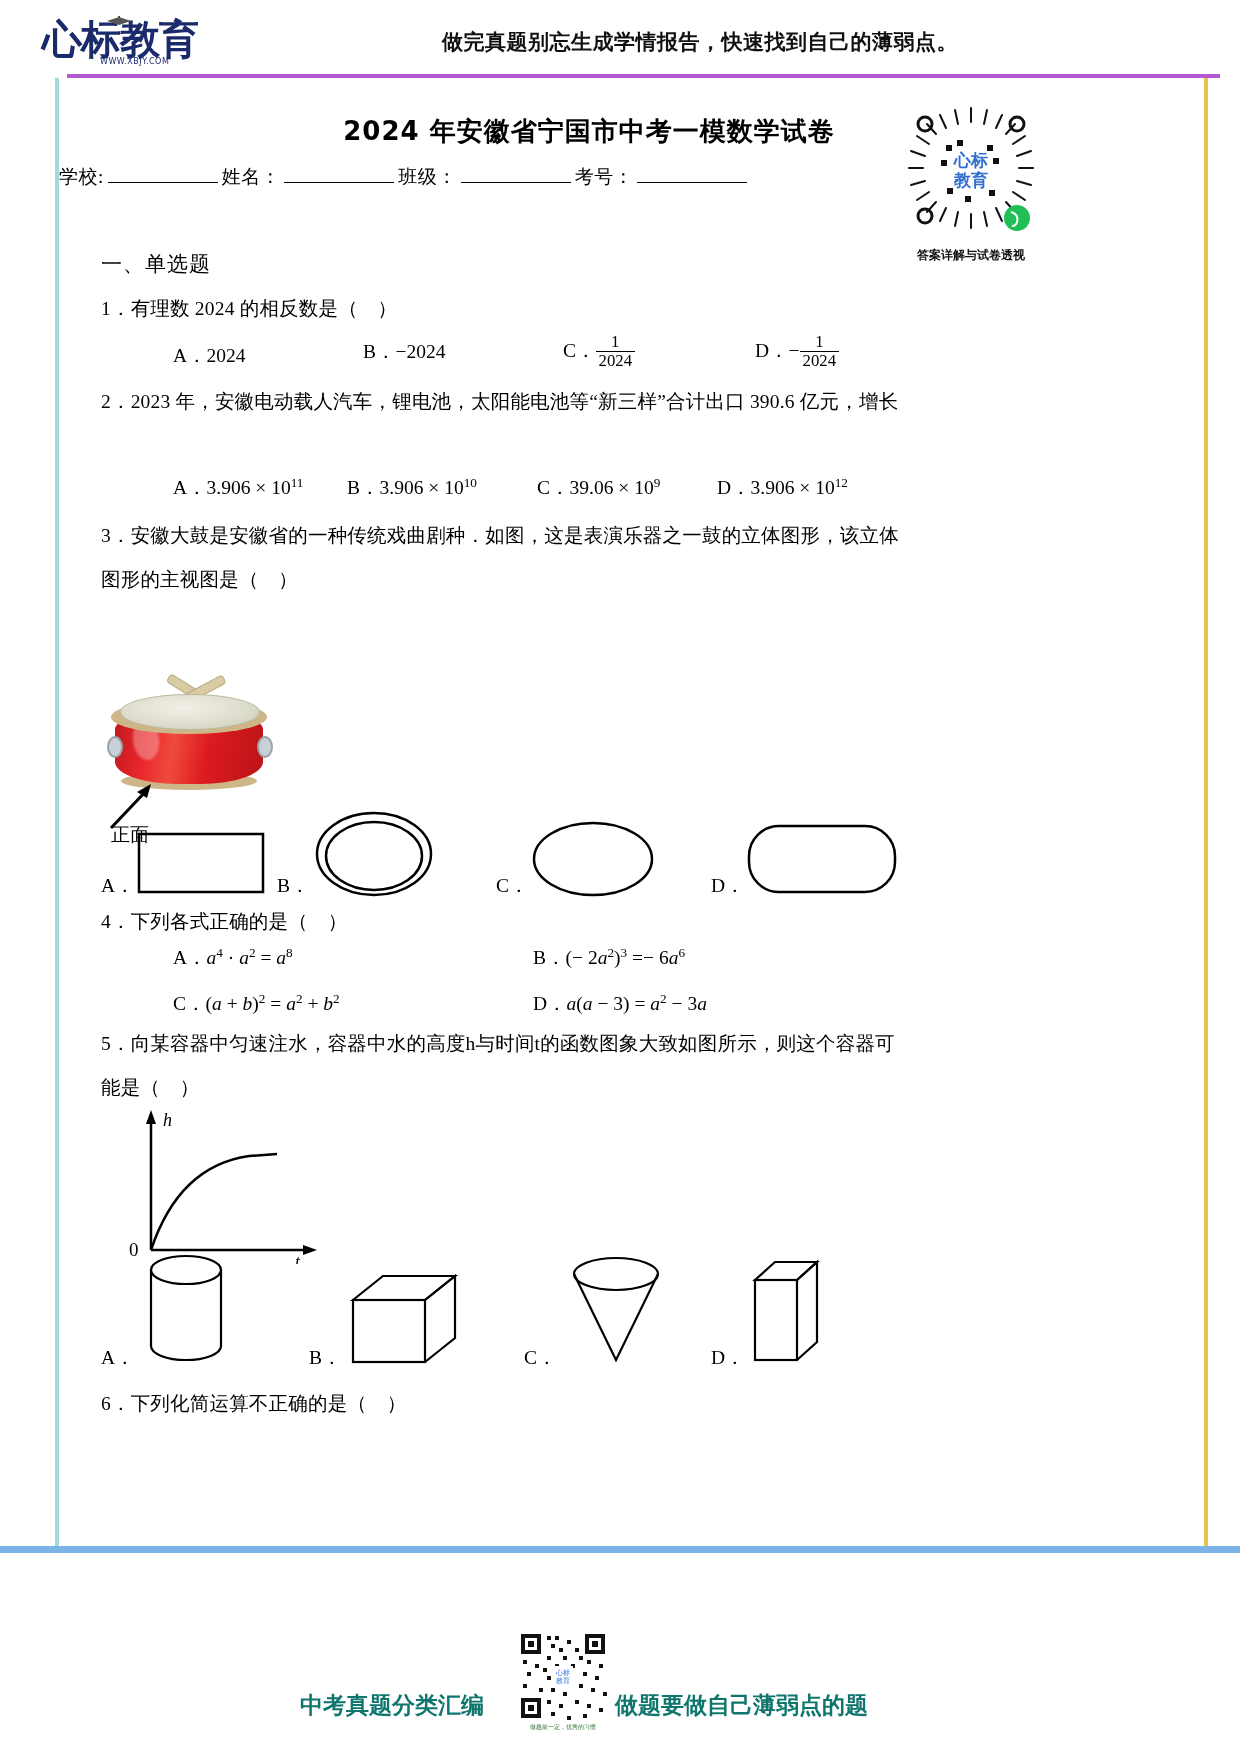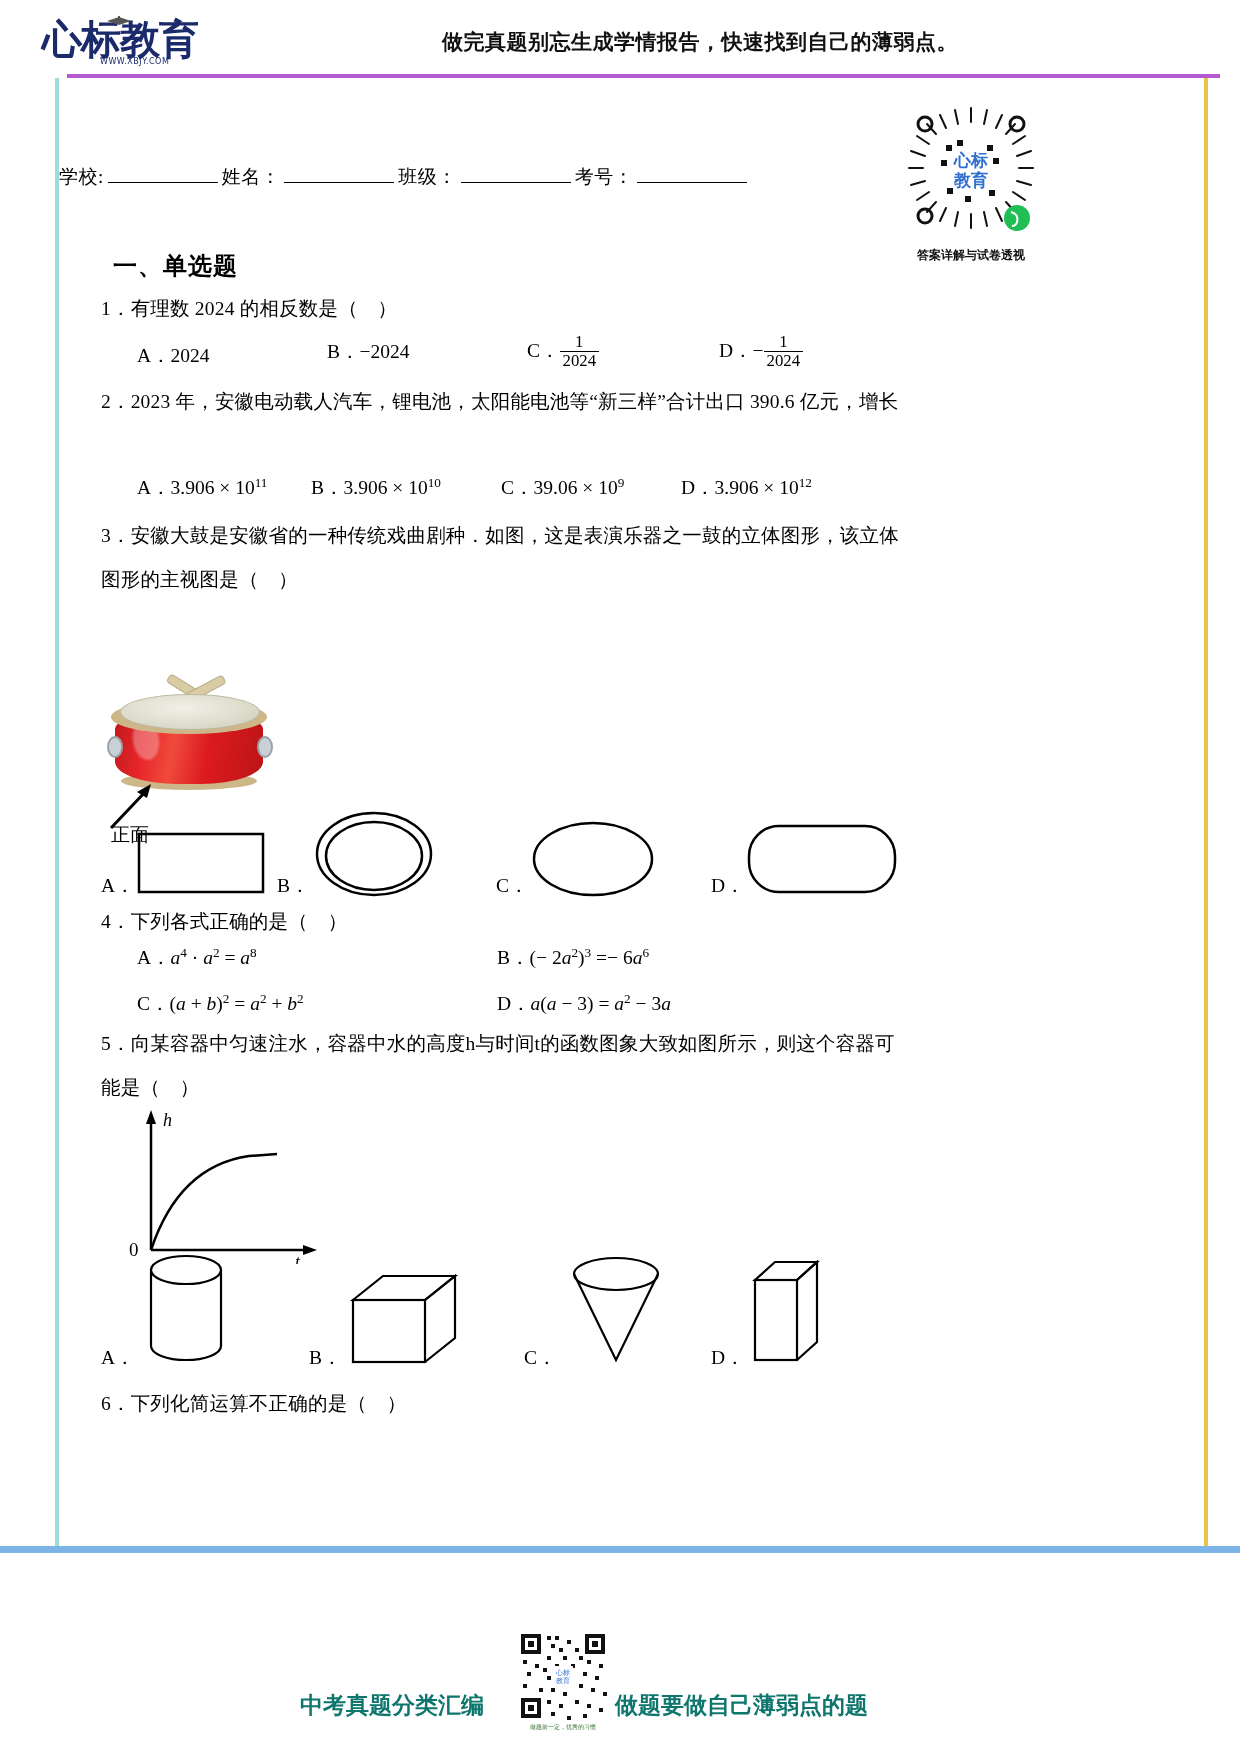--- a/index.html
+++ b/index.html
@@ -133,39 +133,40 @@
     text-align: center;
     font-family: "DejaVu Sans", sans-serif;
     font-weight: bold;
     font-size: 12px;
     color: #111;
   }
 
   
   .section-head {
     position: absolute;
-    left: 54px;
-    font-family: "DejaVu Sans", sans-serif;
-    font-weight: bold;
-    font-size: 24px;
+    left: 42px;
+    font-family: "DejaVu Sans", sans-serif;
+    font-weight: normal;
+    font-size: 21px;
     letter-spacing: 1px;
   }
   .qtext {
     position: absolute;
     font-size: 19.5px;
     line-height: 44px;
     letter-spacing: 0.2px;
   }
   .opts {
     position: absolute;
     font-size: 19.5px;
   }
   .opt {
     position: absolute;
     white-space: nowrap;
+    margin-left: 36px;
   }
   .lbl { font-family: "Liberation Serif", serif; }
   .mi  { font-style: italic; }
   sup { font-size: 0.68em; vertical-align: super; }
 
   .frac {
     display: inline-block;
     vertical-align: middle;
     text-align: center;
     line-height: 1.05;
@@ -299,20 +300,21 @@
   <div class="header-slogan">做完真题别忘生成学情报告，快速找到自己的薄弱点。</div>
   <div class="band-rule"></div>
 </div>
 
 <div class="rail-left"></div>
 <div class="rail-right"></div>
 <div class="rail-bottom-blue"></div>
 
 <div class="paper">
 
+  <div class="doc-title">2024 年安徽省宁国市中考一模数学试卷</div>
 
   <div class="info-line">
     <span>学校:</span><span class="blank"></span><span>姓名：</span><span class="blank"></span><span>班级：</span><span class="blank"></span><span>考号：</span><span class="blank"></span>
   </div>
 
   <svg class="qr-top" viewBox="0 0 140 140">
     <g stroke="#111" stroke-width="2" stroke-linecap="round">
       <line x1="70" y1="8" x2="70" y2="22"></line>
       <line x1="86" y1="10" x2="83" y2="24"></line>
       <line x1="101" y1="15" x2="95" y2="28"></line>

